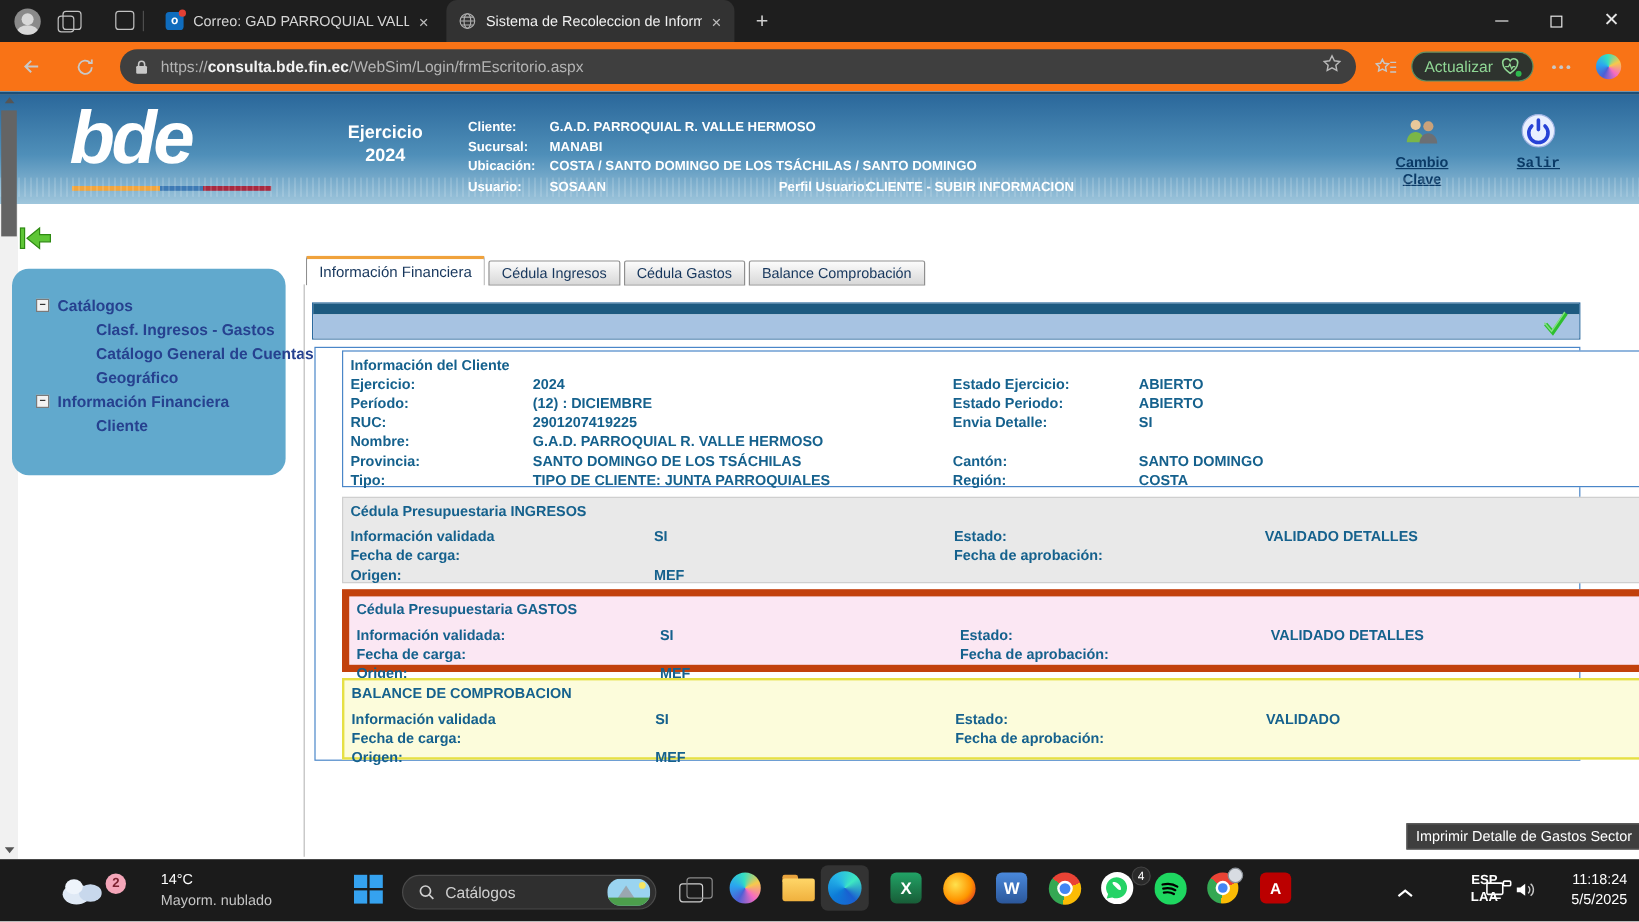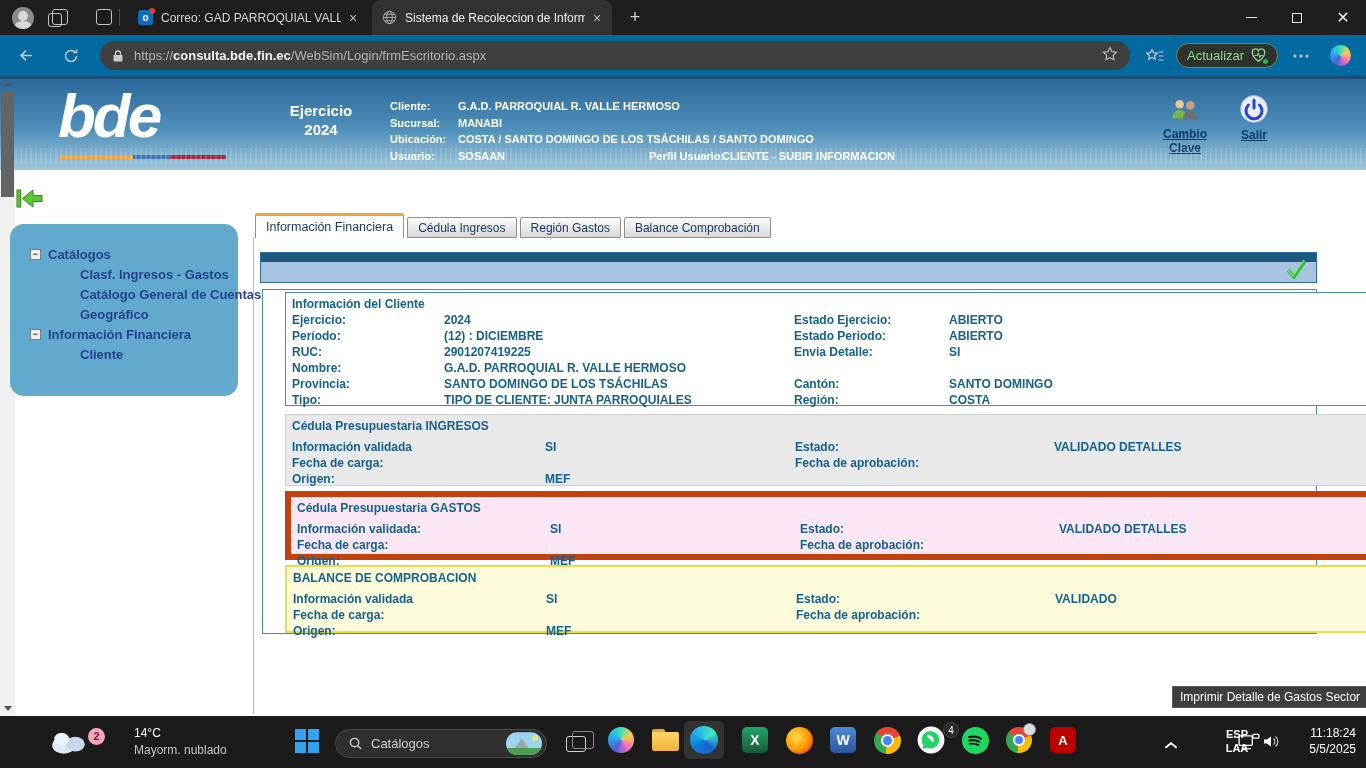--- a/index.html
+++ b/index.html
@@ -29,21 +29,21 @@
           font-weight:bold; font-size:10px; text-align:center; line-height:15px; position:relative; }
   .favicon-outlook i { position:absolute; right:-2px; top:-2px; width:6px; height:6px;
           background:#e34034; border-radius:50%; }
   .newtab { left:622px; top:5px; width:26px; height:26px; color:#cfcfcf; font-size:18px;
           text-align:center; line-height:25px; border-radius:5px; }
   .wbtn { top:0; width:46px; height:35px; display:flex; align-items:center; justify-content:center; }
   .wbtn .min { width:11px; height:1px; background:#e6e6e6; }
   .wbtn .max { width:10px; height:10px; border:1px solid #e6e6e6; }
   .wbtn .cls { color:#e6e6e6; font-size:16px; line-height:16px; }
 
-  #toolbar { left:0; top:35px; width:1366px; height:41px; background:#0369a1; }
+  #toolbar { left:0; top:35px; width:1366px; height:41px; background:#f97316; }
   .nav-ico { top:8px; width:25px; height:25px; display:flex; align-items:center; justify-content:center; }
   #urlpill { left:100px; top:6px; width:1030px; height:29px; background:#3f3f3f; border-radius:15px;
              display:flex; align-items:center; padding:0 12px; gap:10px; }
   #urltext { font-size:13px; color:#b4b4b4; white-space:nowrap; }
   #urltext b { color:#f2f2f2; font-weight:bold; }
   #pill-star { margin-left:auto; }
   .update-pill { left:1176px; top:8px; height:25px; border:1px solid #5d8f62; border-radius:13px;
              display:flex; align-items:center; gap:6px; padding:0 10px; color:#8fd694;
              font-size:13px; background:#2e332e; }
   .badge-dot { position:absolute; right:-2px; bottom:-2px; width:7px; height:7px; background:#2db84d;
@@ -271,21 +271,21 @@
 
       <div class="abs" style="left:1152px;top:18px;width:66px;text-align:center;">
         <svg width="36" height="26" viewBox="0 0 34 24">
           <circle cx="12" cy="6.5" r="4" fill="#e8c89a"></circle>
             <path d="M5 20c0-5 3.5-8 7-8s7 3 7 8z" fill="#7ab648"></path>
           <circle cx="22" cy="7.5" r="4" fill="#caa27a"></circle>
             <path d="M15 21c0-5 3.5-8 7-8s7 3 7 8z" fill="#6b6f74"></path>
         </svg>
         <div class="hlink">Cambio Clave</div>
       </div>
-      <div class="abs" style="left:1234px;top:15px;width:40px;text-align:center;">
+      <div class="abs" style="left:1262px;top:15px;width:40px;text-align:center;font-family:Liberation Mono, monospace;">
         <svg width="30" height="30" viewBox="0 0 30 30">
           <circle cx="15" cy="15" r="13.5" fill="#e9efff" stroke="#9fb2e2"></circle>
           <path d="M9.5 11a8 8 0 1 0 11 0" stroke="#2742d6" stroke-width="3" fill="none" stroke-linecap="round"></path>
           <path d="M15 6v8" stroke="#2742d6" stroke-width="3" stroke-linecap="round"></path>
         </svg>
         <div class="hlink">Salir</div>
       </div>
     </div>
 
     <div class="pg-backarrow abs">
@@ -316,21 +316,21 @@
       <div class="tree-row lvl1">
         <span>Cliente</span>
       </div>
     </div>
 
     <div class="vdivider abs"></div>
 
     <div id="ctabs" class="abs">
       <div class="ctab active">Información Financiera</div>
       <div class="ctab">Cédula Ingresos</div>
-      <div class="ctab">Región Gastos</div>
+      <div class="ctab">Cédula Gastos</div>
       <div class="ctab">Balance Comprobación</div>
     </div>
 
     <div id="statusbar" class="abs">
       <div class="sb-top"></div>
       <div class="sb-bot">
         <span class="check-ico">
           <svg width="24" height="24" viewBox="0 0 24 24">
               <path d="M4 12l6 7L21 3" stroke="#2ebf2e" stroke-width="3.5" fill="none"></path>
               <path d="M4 12l6 7L21 3" stroke="#7fe07f" stroke-width="1.2" fill="none" transform="translate(-1,-1)"></path>

